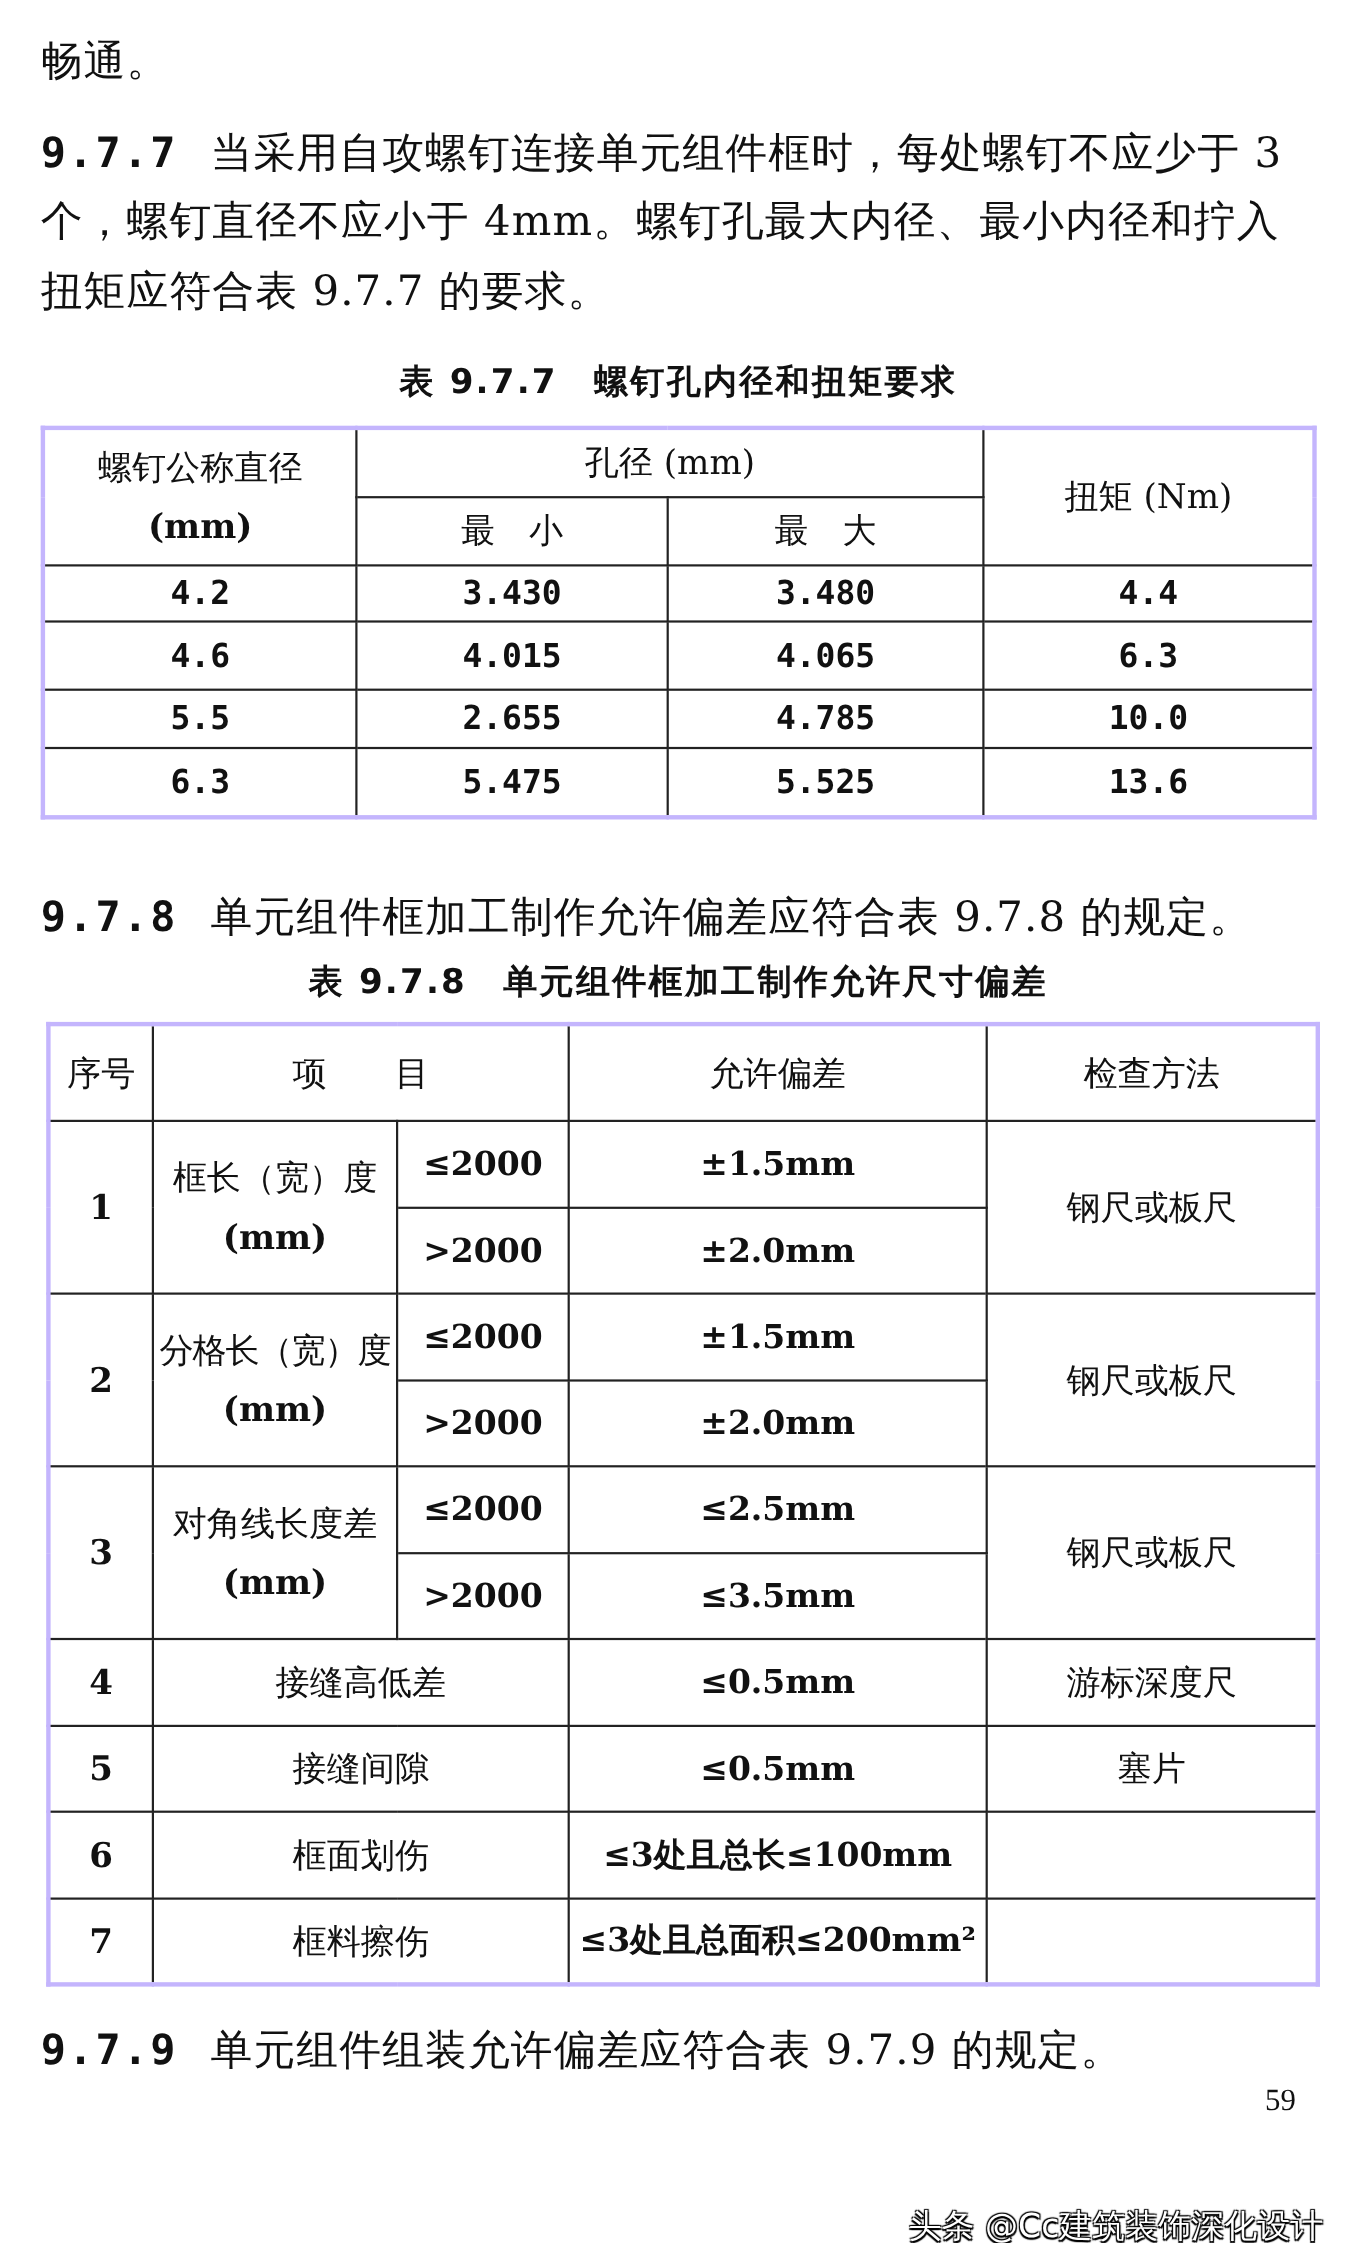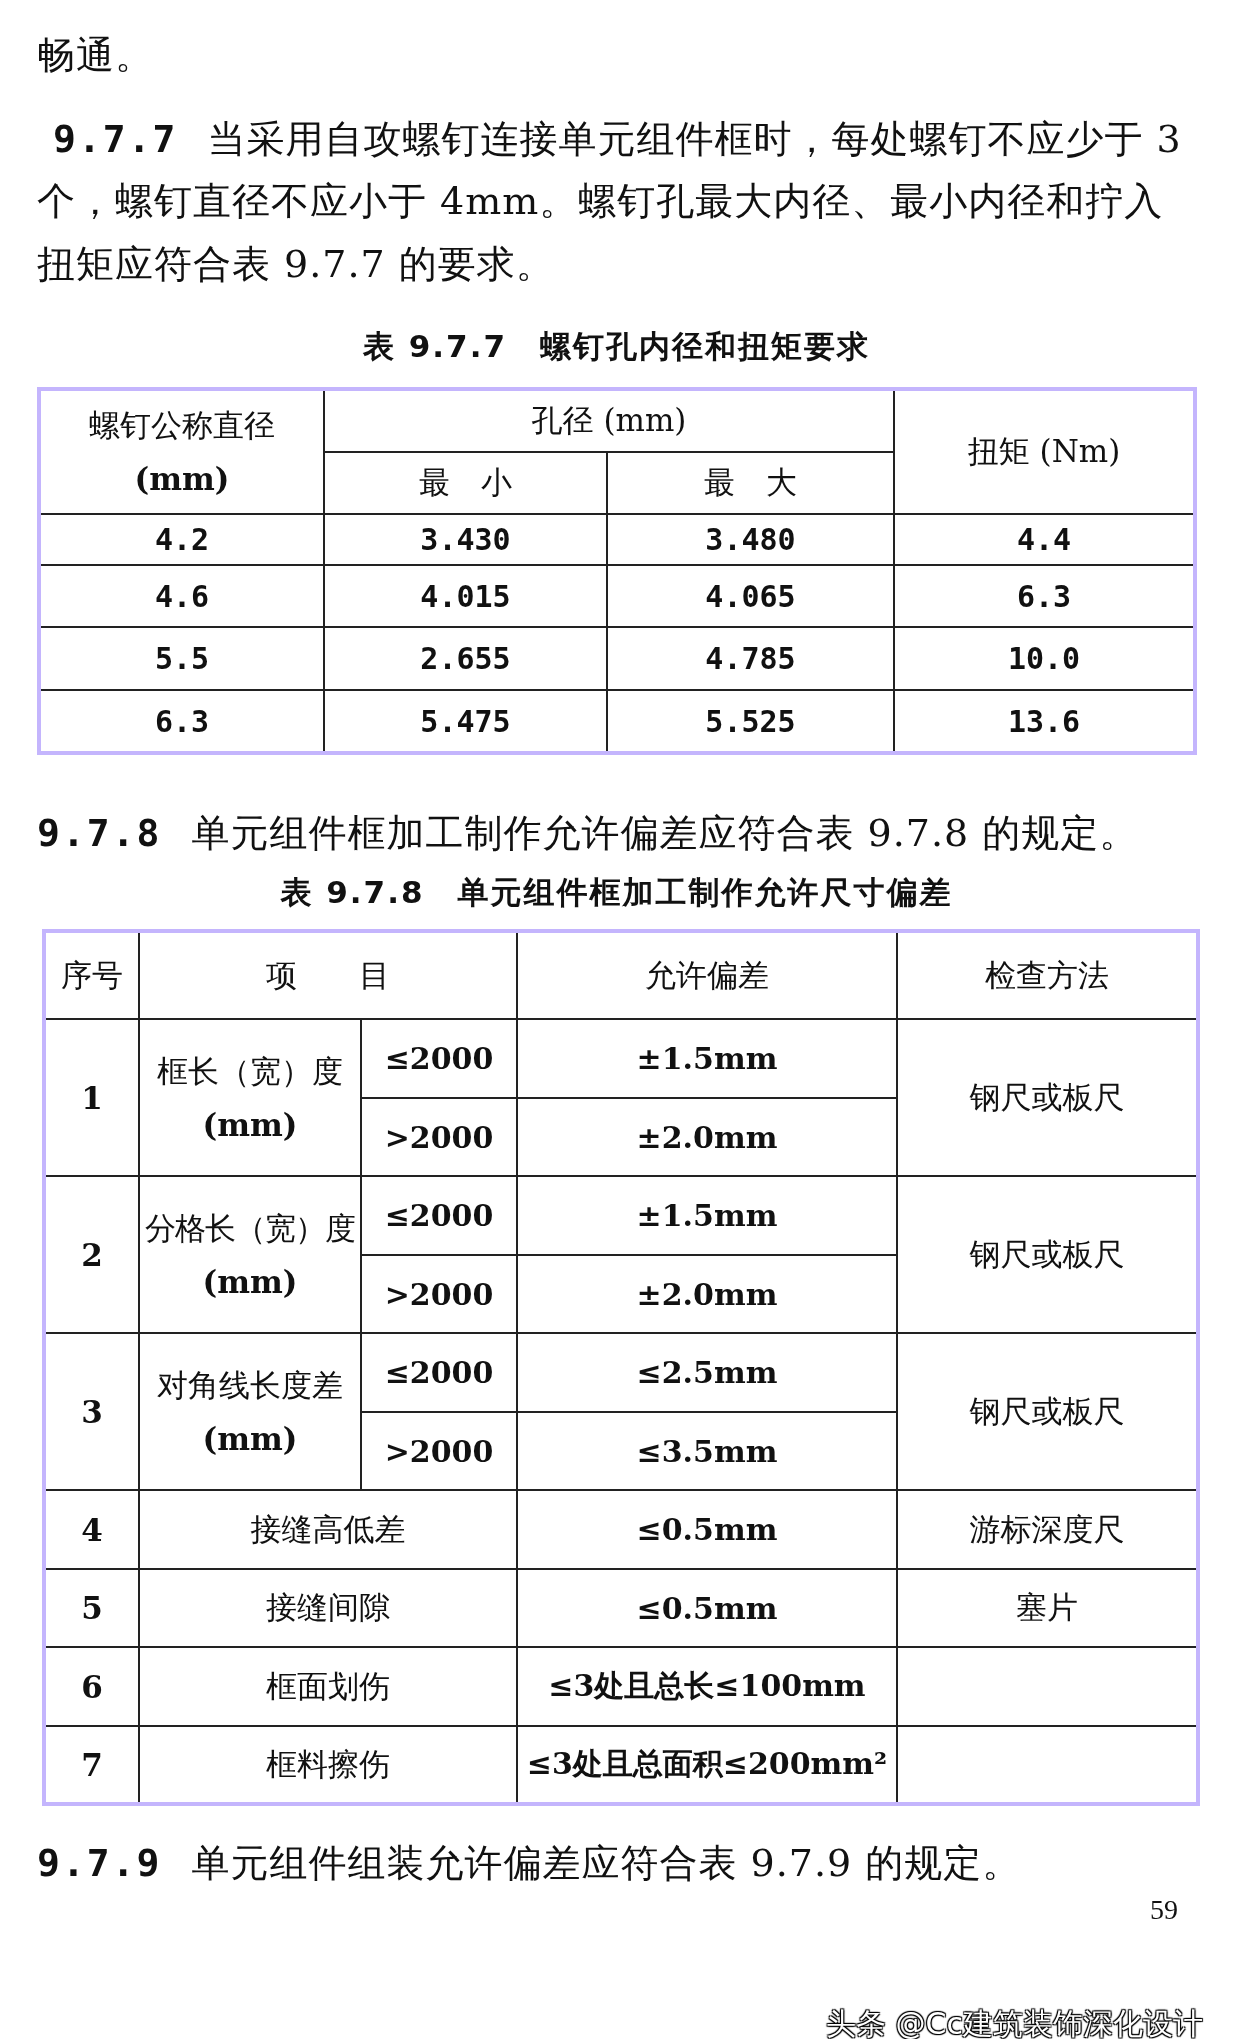--- a/index.html
+++ b/index.html
@@ -19,21 +19,21 @@
   .watermark{position:absolute;left:826px;top:2004px;font-size:30px;color:#fff;
              font-family:"DejaVu Sans","Liberation Sans",sans-serif;
              text-shadow:1px 1px 1px #000,-1px -1px 1px #000,1px -1px 1px #000,-1px 1px 1px #000;}
 </style>
 </head>
 <body>
 
 <div class="line" style="top:31px;">畅通。</div>
 
 <div>
-  <div class="line" style="top:115px;margin-left:16px;">
+  <div class="line" style="top:115px;">
     <span class="num">9.7.7</span><span>当采用自攻螺钉连接单元组件框时，每处螺钉不应少于 3</span>
   </div>
   <div class="line" style="top:177px;">个，螺钉直径不应小于 4mm。螺钉孔最大内径、最小内径和拧入</div>
   <div class="line" style="top:240px;">扭矩应符合表 9.7.7 的要求。</div>
 </div>
 
 <div class="title" style="top:326px;">表 9.7.7　螺钉孔内径和扭矩要求</div>
 
 <table class="t1" style="left:37px;top:387px;width:1156px;">
   <colgroup>
@@ -60,21 +60,21 @@
     <td class="val">3.430</td>
     <td class="val">3.480</td>
     <td class="val">4.4</td>
   </tr>
   <tr style="height:62px;">
     <td class="val">4.6</td>
     <td class="val">4.015</td>
     <td class="val">4.065</td>
     <td class="val">6.3</td>
   </tr>
-  <tr style="height:63px;margin-top:29px;">
+  <tr style="height:53px;margin-top:29px;">
     <td class="val">5.5</td>
     <td class="val">2.655</td>
     <td class="val">4.785</td>
     <td class="val">10.0</td>
   </tr>
   <tr style="height:63px;">
     <td class="val">6.3</td>
     <td class="val">5.475</td>
     <td class="val">5.525</td>
     <td class="val">13.6</td>

